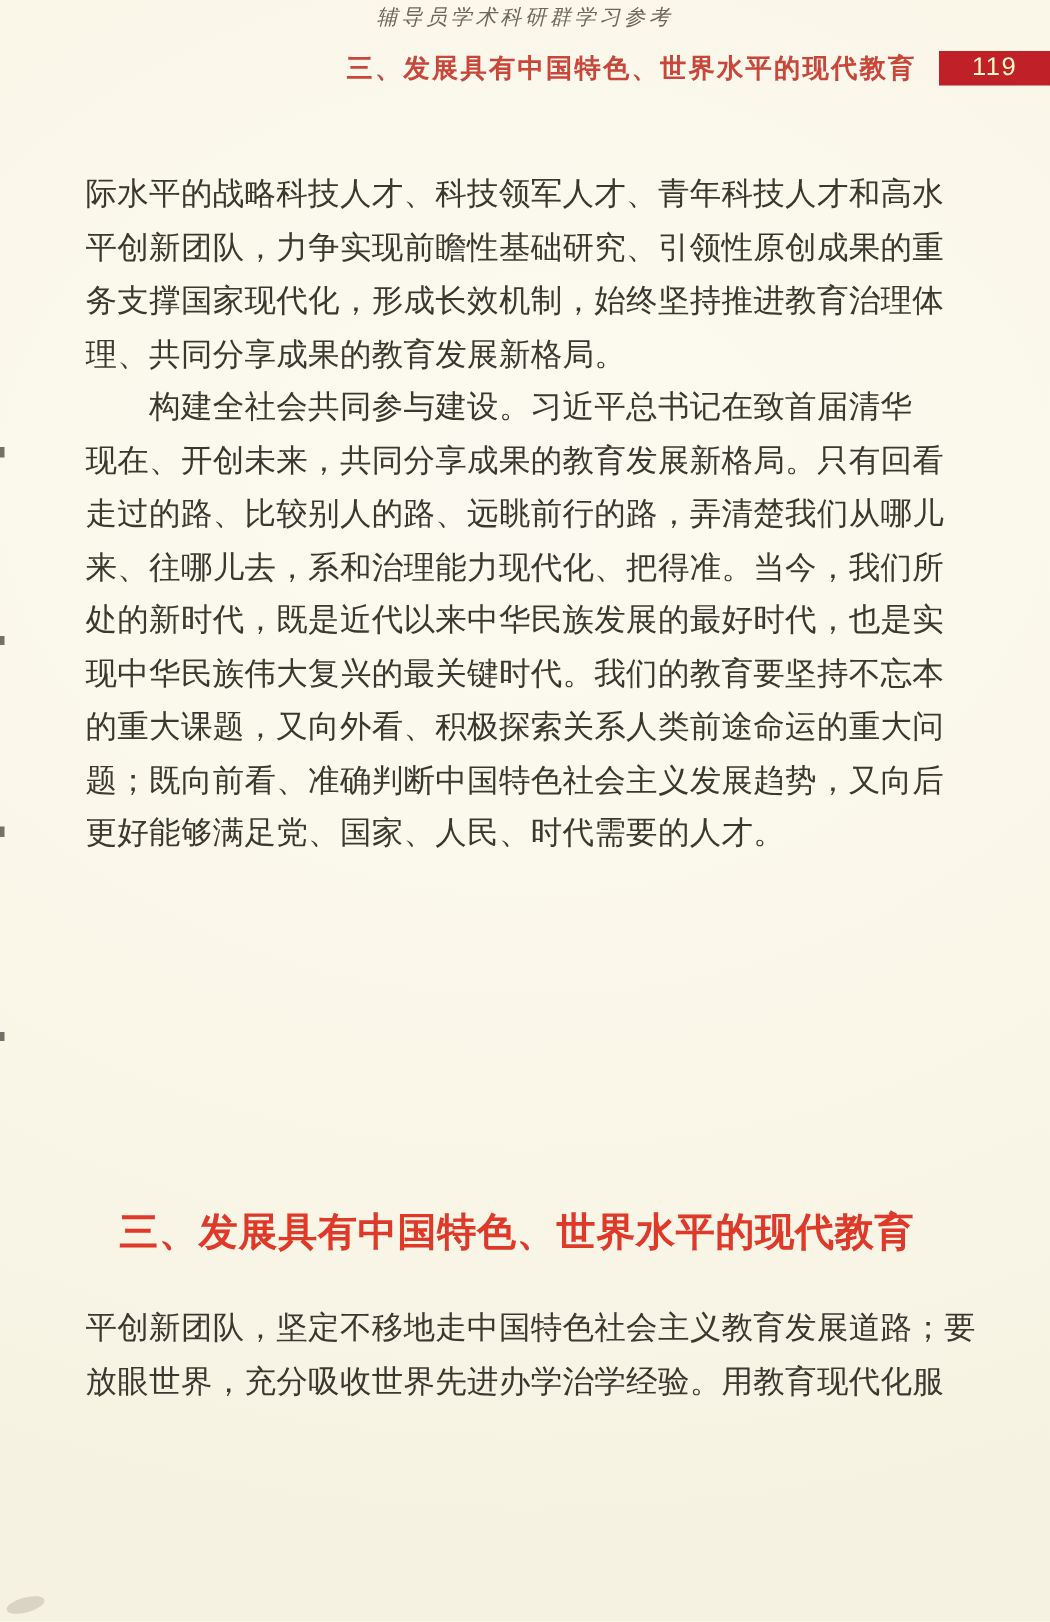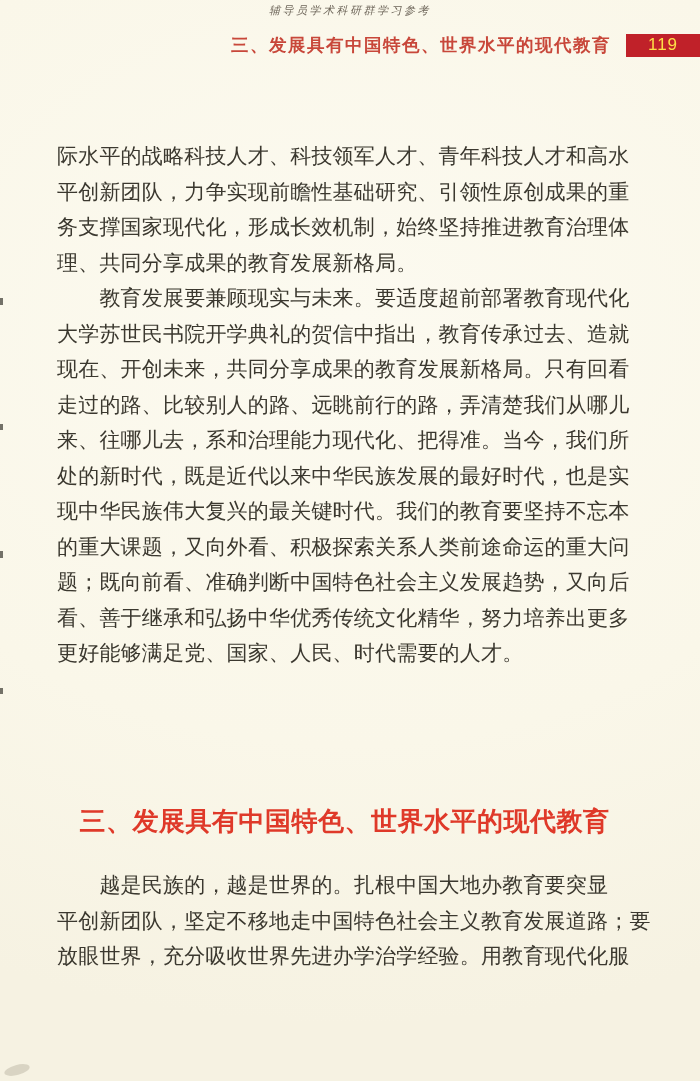--- a/index.html
+++ b/index.html
@@ -14,21 +14,21 @@
     position: absolute; inset: 0;
     background:
       radial-gradient(ellipse 900px 700px at 50% 30%, #fcfaf0 0%, #faf7e9 60%, #f6f2e2 100%);
   }
   .top-note {
     position: absolute;
     top: 3px; left: 0; width: 100%;
     text-align: center;
     font-family: "DejaVu Serif", serif;
     font-style: italic;
-    font-size: 11px;
+    font-size: 14px;
     letter-spacing: 2.5px;
     color: #6e665a;
   }
   .running-header {
     position: absolute;
     top: 33px; right: 0;
     display: flex;
     align-items: center;
     gap: 15px;
   }
@@ -36,39 +36,39 @@
     font-family: "Liberation Sans", sans-serif;
     font-weight: bold;
     font-size: 17.5px;
     letter-spacing: 1.5px;
     color: #c8473a;
     white-space: nowrap;
   }
   .page-badge {
     width: 74px; height: 23px;
     background: #c02129;
-    color: #fde047;
+    color: #fef9c3;
     font-family: "Liberation Sans", sans-serif;
     font-size: 17px;
     letter-spacing: 1px;
     display: flex;
     align-items: center;
     justify-content: center;
   }
   .text-block {
     position: absolute;
     left: 57px;
     width: 575px;
     font-size: 21px;
     line-height: 35.5px;
     letter-spacing: 0.2px;
     color: #3b382f;
   }
   .text-block .tline { white-space: pre; }
-  #block1 { top: 112px; margin-top: 27px; }
+  #block1 { top: 112px; }
   #block2 { top: 868px; }
   .section-heading {
     position: absolute;
     top: 804px; left: 57px; width: 575px;
     margin: 0;
     text-align: center;
     font-family: "Liberation Sans", sans-serif;
     font-weight: bold;
     font-size: 26px;
     letter-spacing: 0.5px;
@@ -102,37 +102,34 @@
   <span class="page-badge">
     <span>119</span>
   </span>
 </div>
 
 <div id="block1" class="text-block">
     <div class="tline">际水平的战略科技人才、科技领军人才、青年科技人才和高水</div>
     <div class="tline">平创新团队，力争实现前瞻性基础研究、引领性原创成果的重</div>
     <div class="tline">务支撑国家现代化，形成长效机制，始终坚持推进教育治理体</div>
     <div class="tline">理、共同分享成果的教育发展新格局。</div>
-    <div class="tline">　　教育发展要兼顾现实与未来。要适度超前部署教育现代化</div>
-    <div class="tline">大学苏世民书院开学典礼的贺信中指出，教育传承过去、造就</div>
+    <div class="tline">　　构建全社会共同参与建设。习近平总书记在致首届清华</div>
     <div class="tline">现在、开创未来，共同分享成果的教育发展新格局。只有回看</div>
     <div class="tline">走过的路、比较别人的路、远眺前行的路，弄清楚我们从哪儿</div>
     <div class="tline">来、往哪儿去，系和治理能力现代化、把得准。当今，我们所</div>
     <div class="tline">处的新时代，既是近代以来中华民族发展的最好时代，也是实</div>
     <div class="tline">现中华民族伟大复兴的最关键时代。我们的教育要坚持不忘本</div>
     <div class="tline">的重大课题，又向外看、积极探索关系人类前途命运的重大问</div>
     <div class="tline">题；既向前看、准确判断中国特色社会主义发展趋势，又向后</div>
-    <div class="tline">看、善于继承和弘扬中华优秀传统文化精华，努力培养出更多</div>
     <div class="tline">更好能够满足党、国家、人民、时代需要的人才。</div>
   </div>
 
 <h2 class="section-heading">三、发展具有中国特色、世界水平的现代教育</h2>
 
 <div id="block2" class="text-block">
-    <div class="tline">　　越是民族的，越是世界的。扎根中国大地办教育要突显</div>
     <div class="tline">平创新团队，坚定不移地走中国特色社会主义教育发展道路；要</div>
     <div class="tline">放眼世界，充分吸收世界先进办学治学经验。用教育现代化服</div>
   </div>
 
 <div class="edge-mark" style="top:298px;"></div>
 <div class="edge-mark" style="top:424px; height:6px;"></div>
 <div class="edge-mark" style="top:551px;"></div>
 <div class="edge-mark" style="top:688px; height:6px;"></div>
 <div class="corner-smudge"></div>
 

